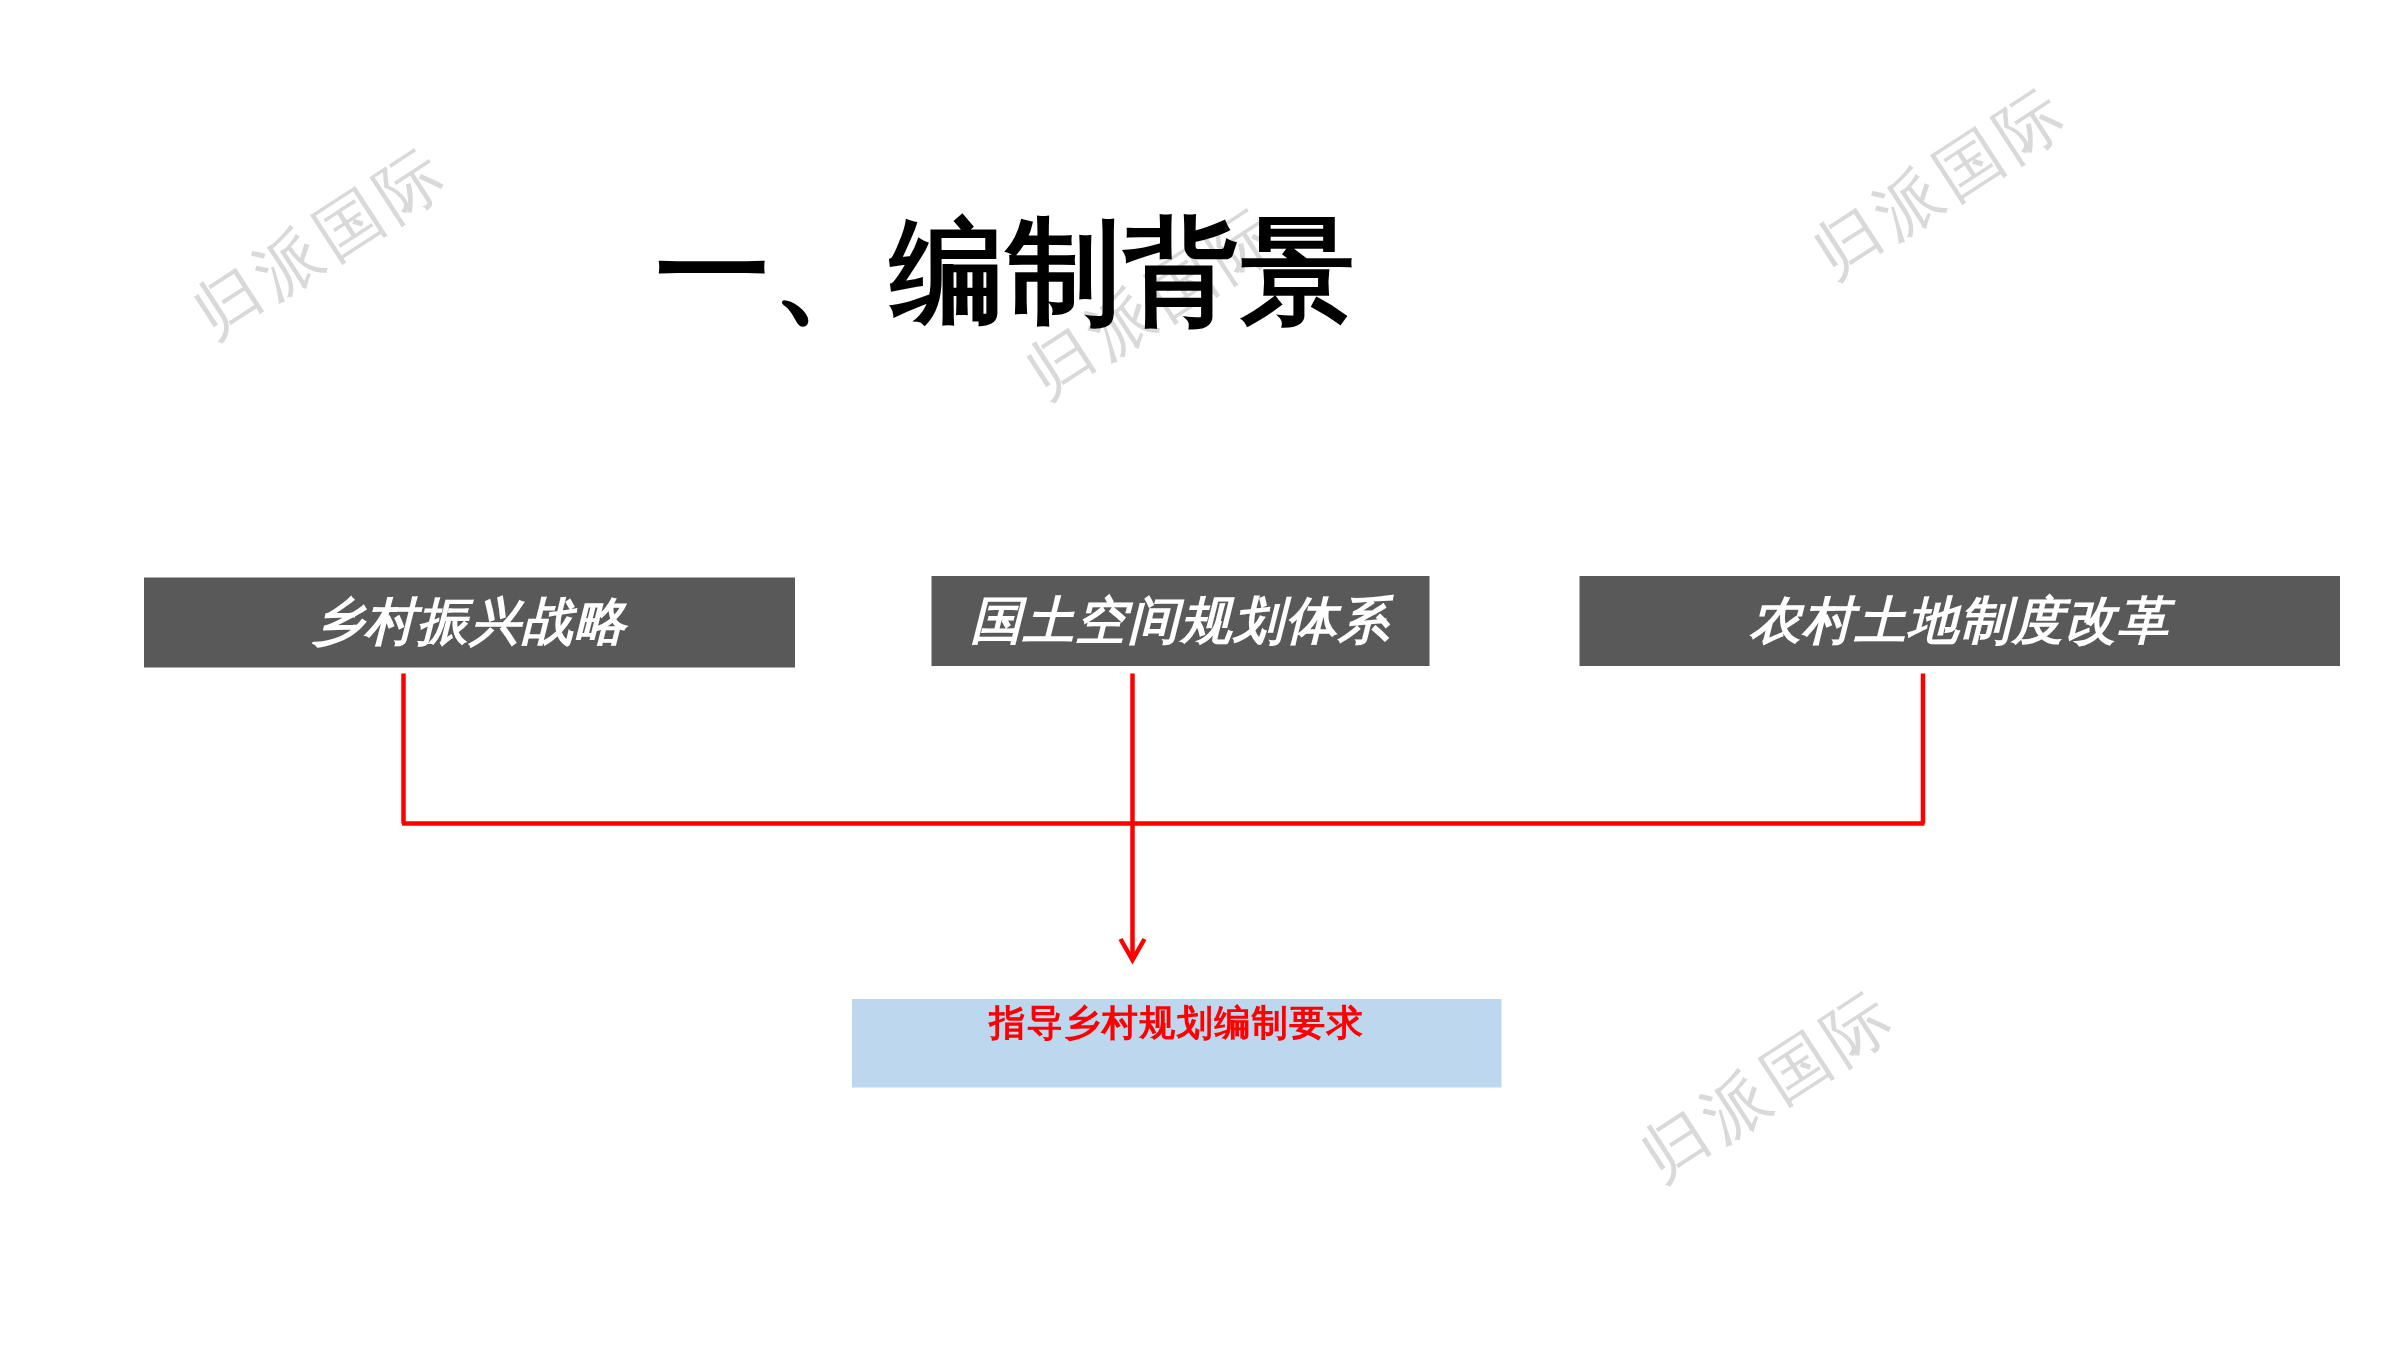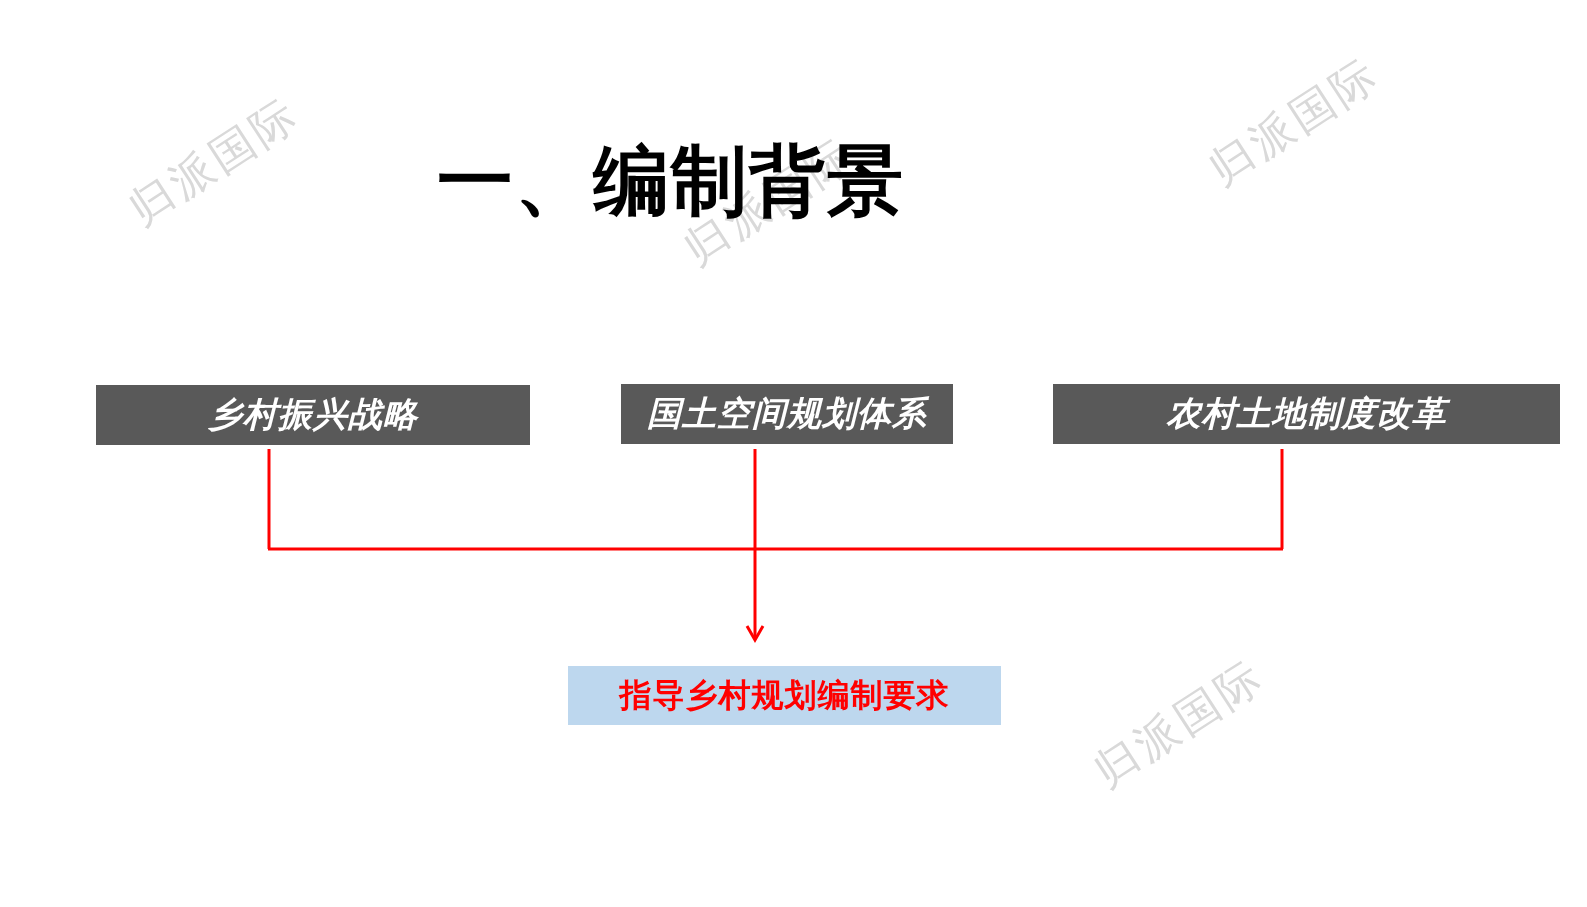--- a/index.html
+++ b/index.html
@@ -12,22 +12,22 @@
     font-size: 76px; font-weight: bold; color: #000000; letter-spacing: 2px;
     white-space: nowrap; line-height: 90px;
   }
   .box {
     position: absolute; background: #595959; color: #ffffff;
     display: flex; align-items: center; justify-content: center;
     font-size: 34px; font-weight: bold; letter-spacing: 1px; white-space: nowrap; font-style: italic;
   }
   .target {
     position: absolute; background: #bdd7ee; color: #ff0000;
-    display: flex; align-items: center; justify-content: center;
-    font-size: 32px; font-weight: bold; letter-spacing: 1px; white-space: nowrap;
+    display: flex; align-items: flex-start; justify-content: center;
+    font-size: 24px; font-weight: bold; letter-spacing: 1px; white-space: nowrap;
   }
   .wm {
     position: absolute; color: #d9d9d9; font-size: 44px; white-space: nowrap;
     transform: rotate(-33deg); transform-origin: left bottom; letter-spacing: 4px;
     pointer-events: none;
   }
   svg.connectors { position: absolute; left: 0; top: 0; }
 </style>
 </head>
 <body>

